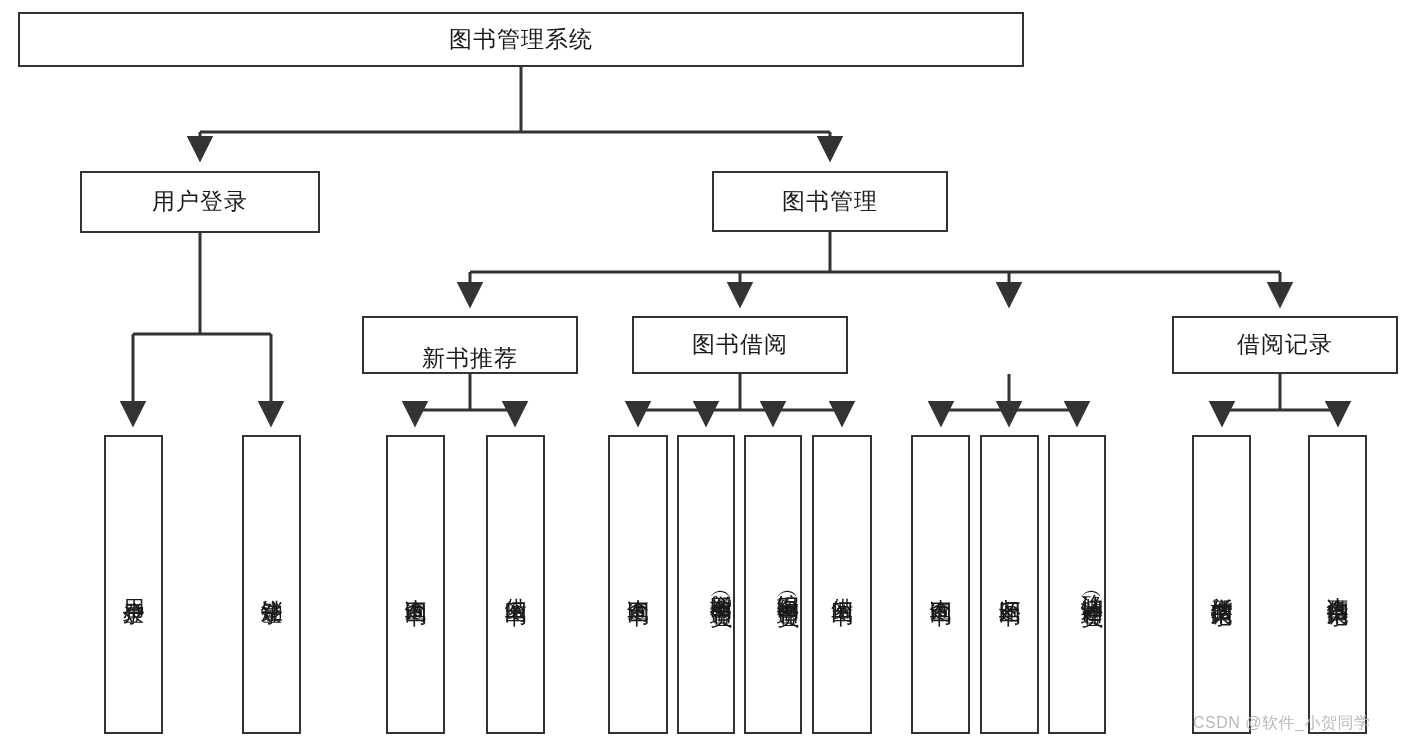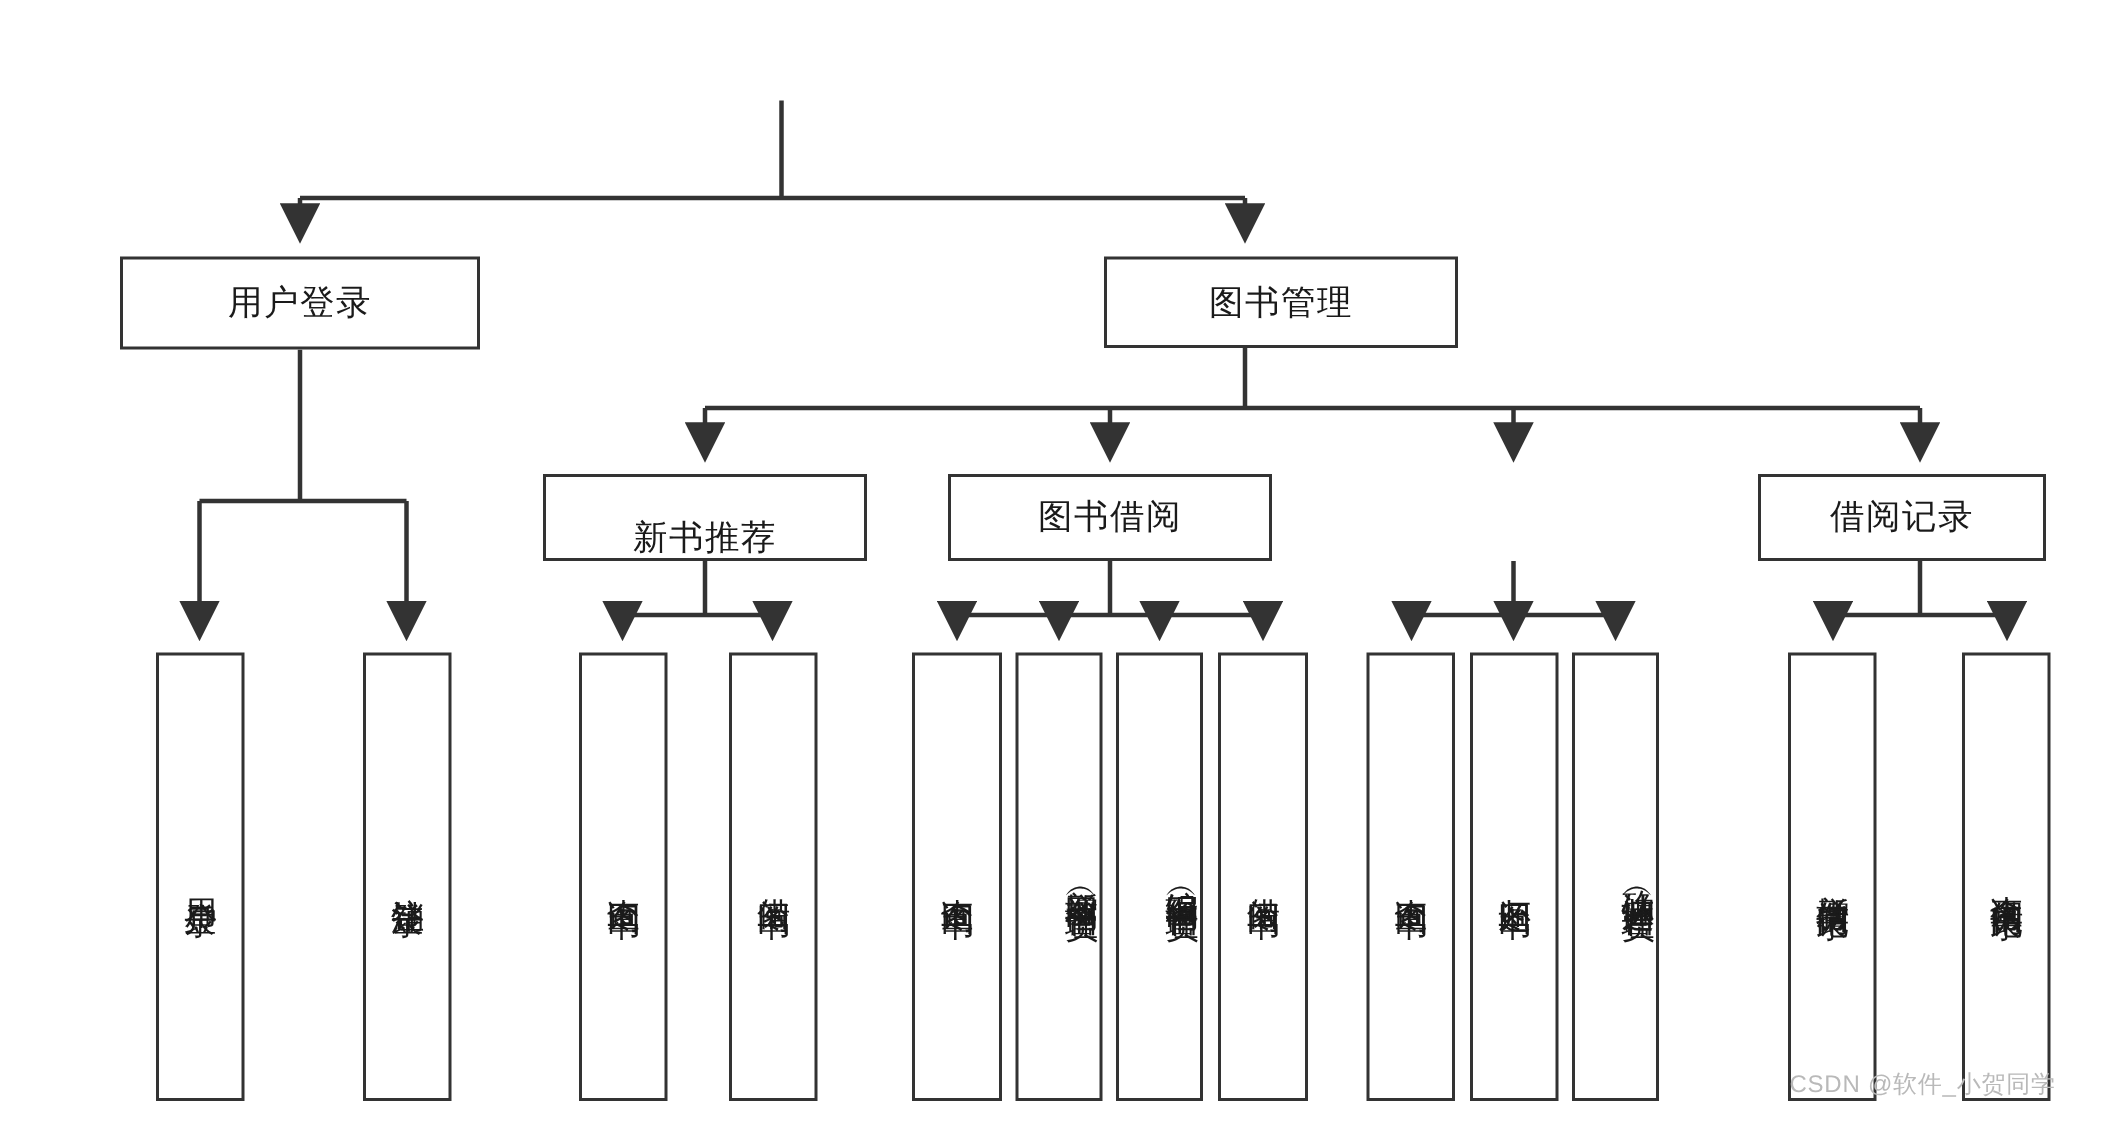--- a/index.html
+++ b/index.html
@@ -117,35 +117,38 @@
       <path d="M 1009 410 L 1009 423" marker-end="url(#arrow)"></path>
       <path d="M 1077 410 L 1077 423" marker-end="url(#arrow)"></path>
 
       <path d="M 1280 374 L 1280 410"></path>
       <path d="M 1222 410 L 1338 410"></path>
       <path d="M 1222 410 L 1222 423" marker-end="url(#arrow)"></path>
       <path d="M 1338 410 L 1338 423" marker-end="url(#arrow)"></path>
     </g>
   </svg>
 
+  <div class="node horizontal" style="left:18px; top:12px; width:1006px; height:55px;">
+    <span class="nlabel">图书管理系统</span>
+  </div>
 
   <div class="node horizontal" style="left:80px; top:171px; width:240px; height:62px;">
     <span class="nlabel">用户登录</span>
   </div>
-  <div class="node horizontal" style="left:736px; top:171px; width:236px; height:61px;">
+  <div class="node horizontal" style="left:712px; top:171px; width:236px; height:61px;">
     <span class="nlabel">图书管理</span>
   </div>
 
   <div class="node horizontal" style="left:362px; top:316px; width:216px; height:58px;align-items:flex-end;">
     <span class="nlabel">新书推荐</span>
   </div>
   <div class="node horizontal" style="left:632px; top:316px; width:216px; height:58px;">
     <span class="nlabel">图书借阅</span>
   </div>
-  <div class="node horizontal" style="left:1172px; top:316px; width:192px; height:58px;">
+  <div class="node horizontal" style="left:1172px; top:316px; width:226px; height:58px;">
     <span class="nlabel">借阅记录</span>
   </div>
 
   <div class="node vertical center-mid" style="left:104px; top:435px; width:59px; height:299px;">
     <span class="nlabel">用户登录</span>
   </div>
   <div class="node vertical center-mid" style="left:242px; top:435px; width:59px; height:299px;">
     <span class="nlabel">注销登录</span>
   </div>
 

